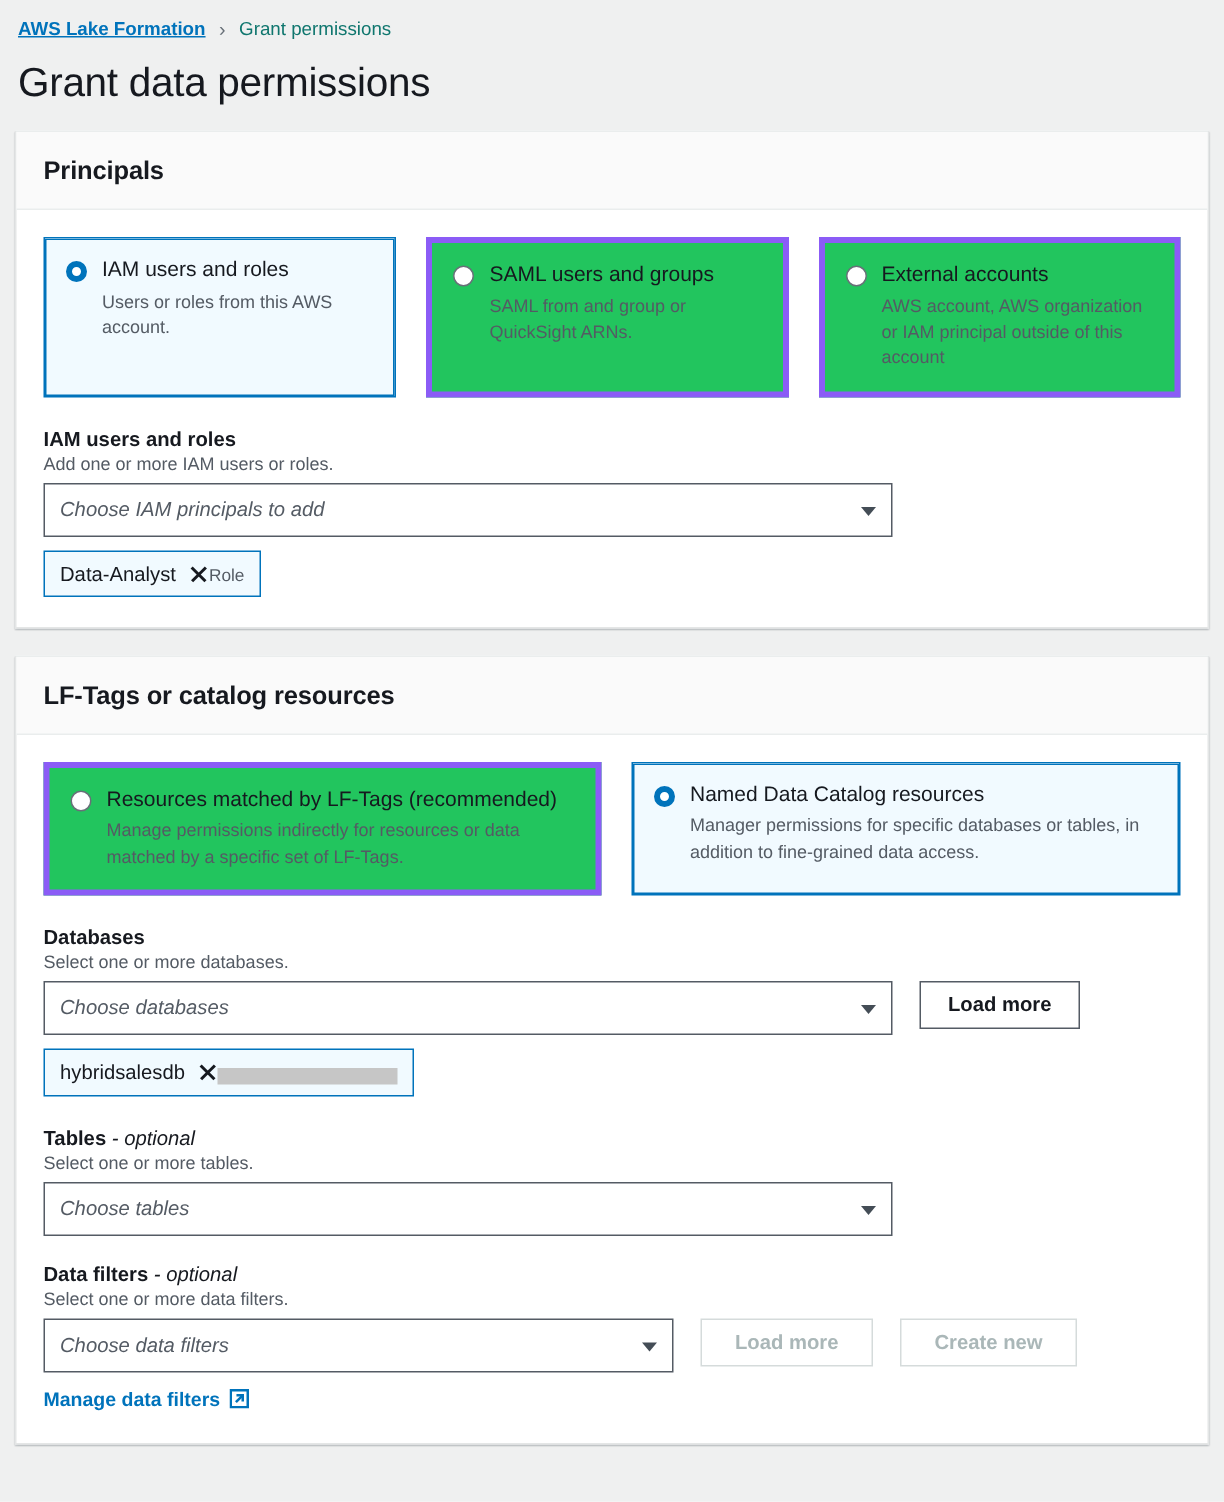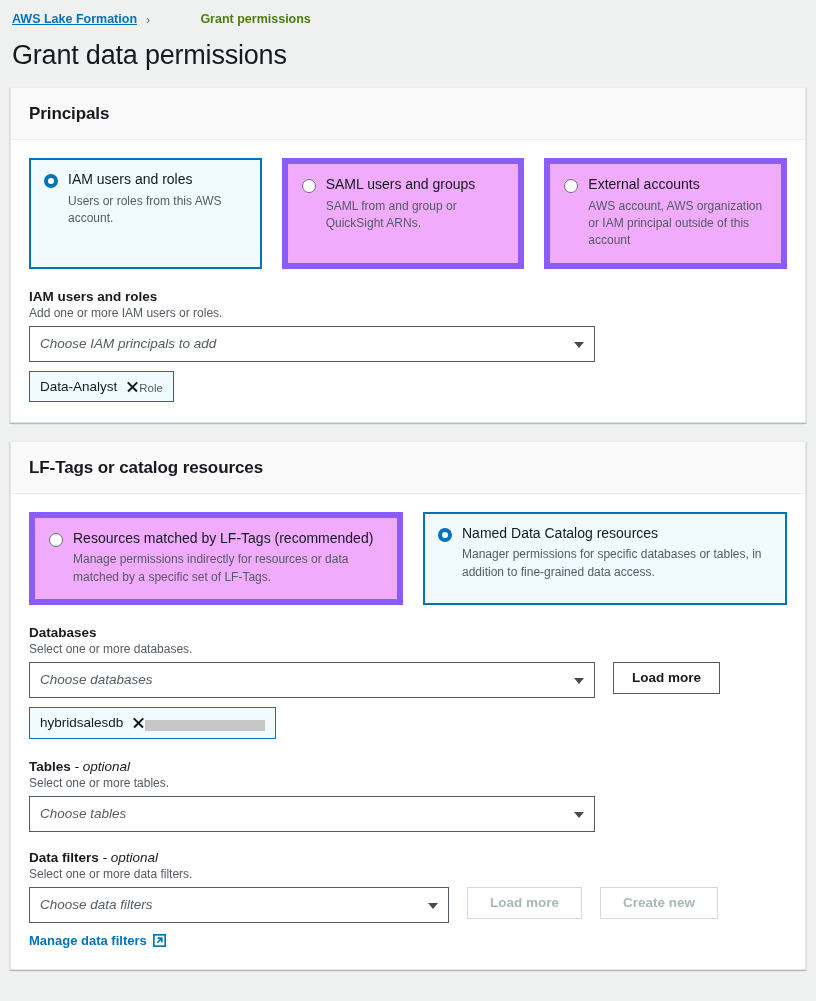--- a/index.html
+++ b/index.html
@@ -25,21 +25,21 @@
     text-decoration: underline;
     font-weight: 700;
     cursor: pointer;
   }
   .crumb-sep {
     color: #687078;
     margin: 0 9px;
     font-size: 13px;
     font-weight: 400;
   }
-  .crumb-current { color: #4d7c0f; font-weight: 700; margin-left: 41px; }
+  .crumb-current { color: #0f766e; font-weight: 400; }
 
   
   .page-title {
     font-size: 27px;
     font-weight: 400;
     letter-spacing: -0.2px;
     padding: 10px 0 0 12px;
     margin: 0;
     color: #16191f;
   }
@@ -64,22 +64,22 @@
     margin: 0;
     color: #16191f;
     letter-spacing: -0.1px;
   }
   .container-body { padding: 18px 18px 20px 18px; }
 
   
   .tile-row { display: flex; gap: 20px; }
   .tile {
     flex: 1;
-    border: 6px solid #8b5cf6;
-    background: #f0abfc;
+    border: 4px solid #8b5cf6;
+    background: #22c55e;
     padding: 12px 14px 13px 14px;
     display: flex;
     align-items: flex-start;
     cursor: pointer;
     min-height: 88px;
   }
   .tile.selected {
     border: 1px solid #0073bb;
     background: #f1faff;
     box-shadow: 0 0 0 1px #0073bb inset;

